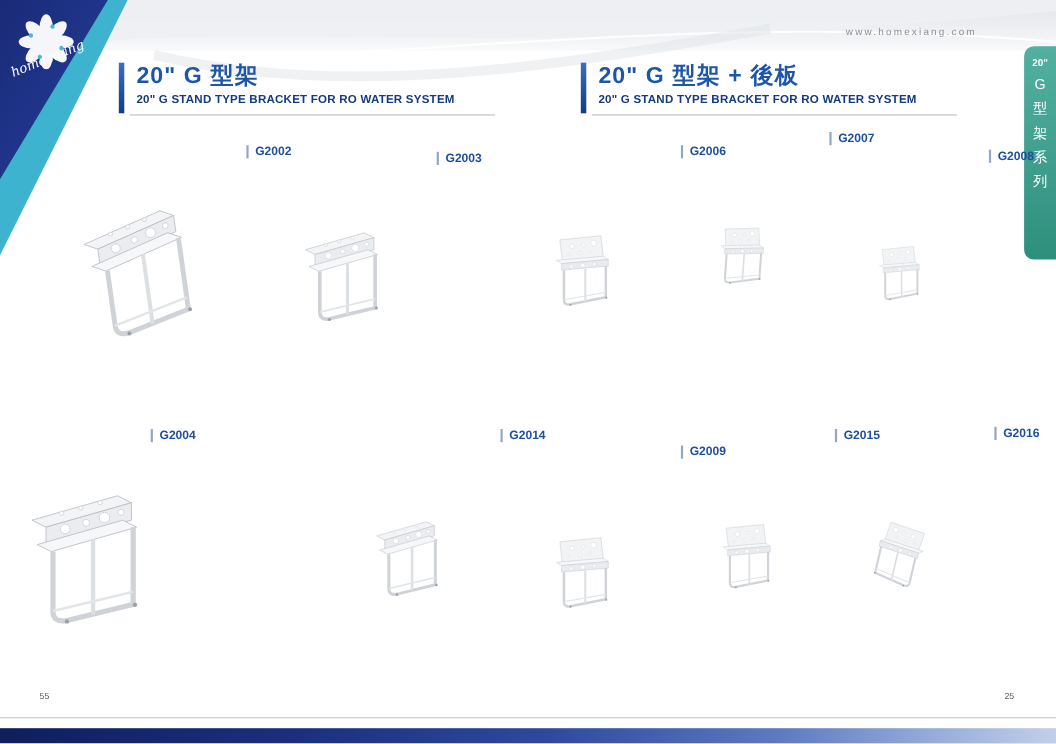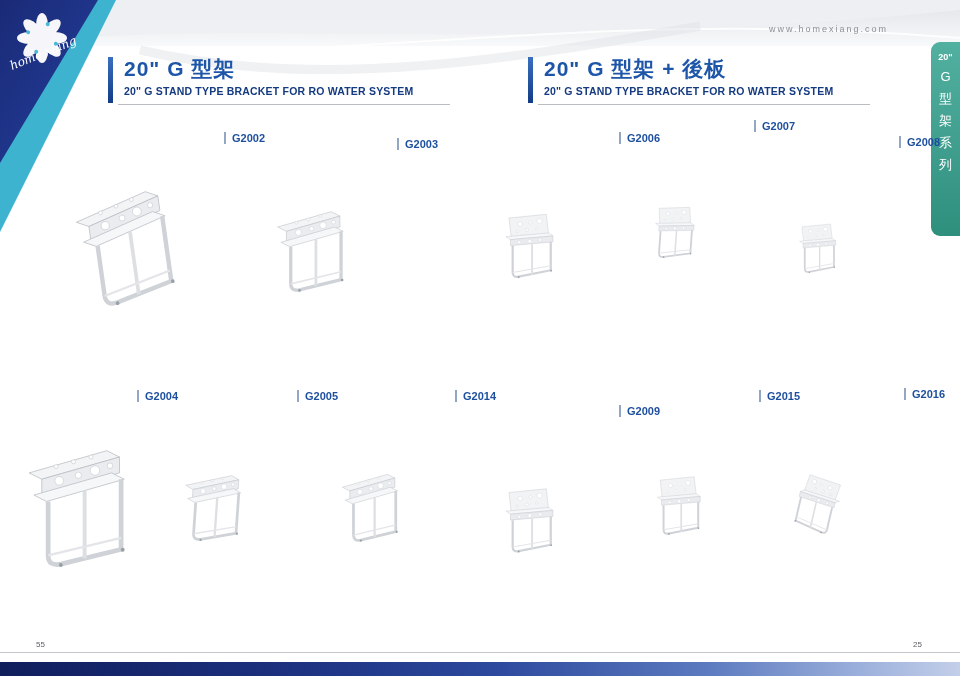--- a/index.html
+++ b/index.html
@@ -48,21 +48,21 @@
   .tilt-r  { transform:rotate(4deg); }
   .flip-r  { transform:rotate(13deg) scaleX(-1); }
   .plabel {
     align-self:flex-start;
     font-size:11px; font-weight:bold; color:#1d4f9e; line-height:12px;
     border-left:2px solid #93a7c5; padding-left:6px;
   }
 
   
   .foot-line { position:absolute; left:0; top:652px; width:960px; height:1px; background:#c2c6cb; }
-  .page-num  { position:absolute; top:628px; font-size:8px; color:#5a5f66;margin-top:12px; }
+  .page-num  { position:absolute; top:628px; font-size:8px; color:#5a5f66; }
   .page-num.pl { left:36px; }
   .page-num.pr { right:38px; }
   .bottom-bar {
     position:absolute; left:0; bottom:0; width:960px; height:14px;
     background:linear-gradient(90deg,#101e5c 0%, #1b2f7d 28%, #2d4a9e 52%, #5d7bc0 74%, #9db1dc 90%, #c3cfe9 100%);
   }
 </style>
 </head>
 <body>
 
@@ -207,26 +207,20 @@
       </svg>
     <div class="plabel" style="margin-left:61px">G2008</div>
   </div>
 
   <div class="product" style="left:18px;top:390px;width:160px;height:243px">
     <svg class="bracket" viewBox="0 0 150 170">
         <use href="#brA"></use>
       </svg>
     <div class="plabel" style="">G2004</div>
   </div>
-  <div class="product" style="left:178px;top:390px;width:160px;height:243px">
-    <svg class="bracket tilt-r" viewBox="0 0 150 170">
-        <use href="#brA"></use>
-      </svg>
-    <div class="plabel" style="margin-left:50px">G2005</div>
-  </div>
   <div class="product" style="left:336px;top:390px;width:160px;height:243px">
     <svg class="bracket" viewBox="0 0 150 170">
         <use href="#brA"></use>
       </svg>
     <div class="plabel" style="margin-left:50px">G2014</div>
   </div>
   <div class="product" style="left:500px;top:405px;width:160px;height:243px">
     <svg class="bracket" viewBox="0 0 150 190">
         <use href="#brB"></use>
       </svg>

